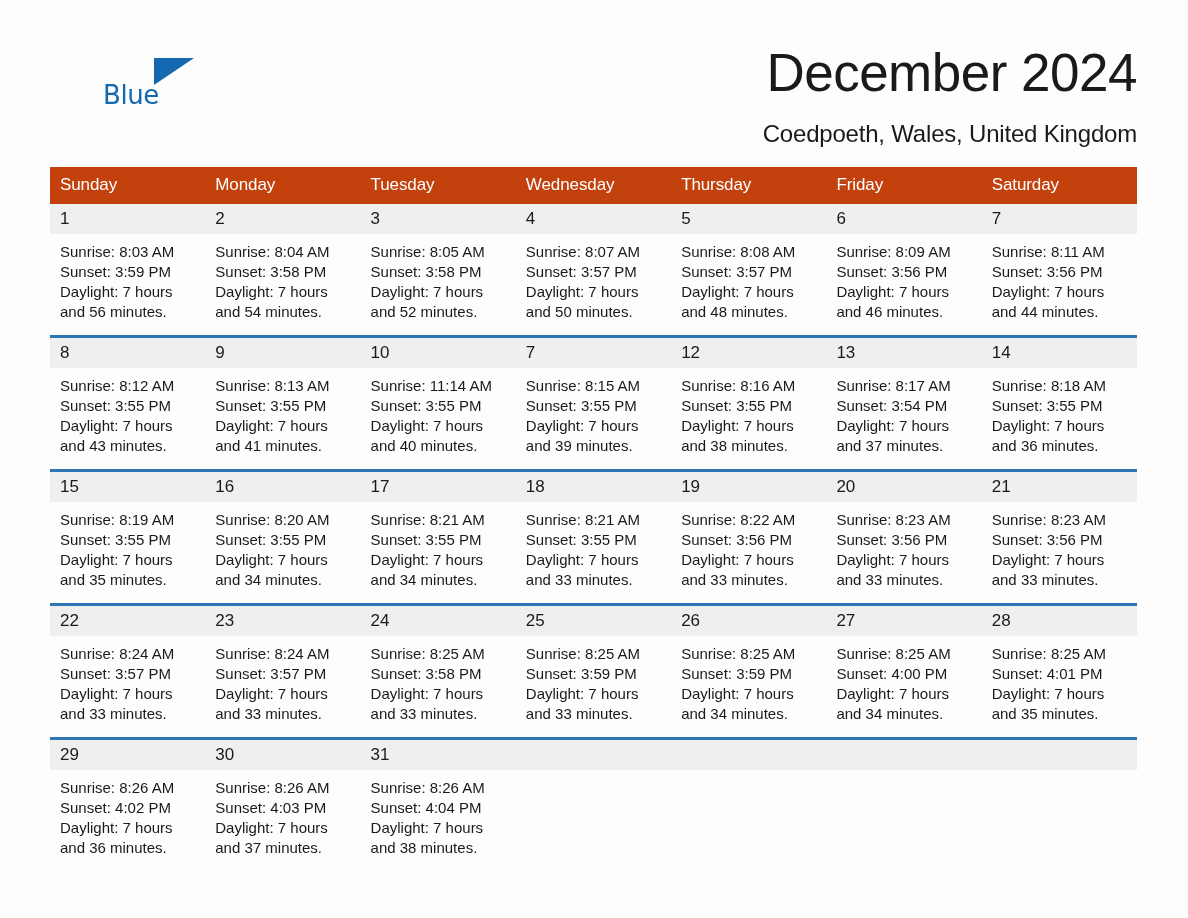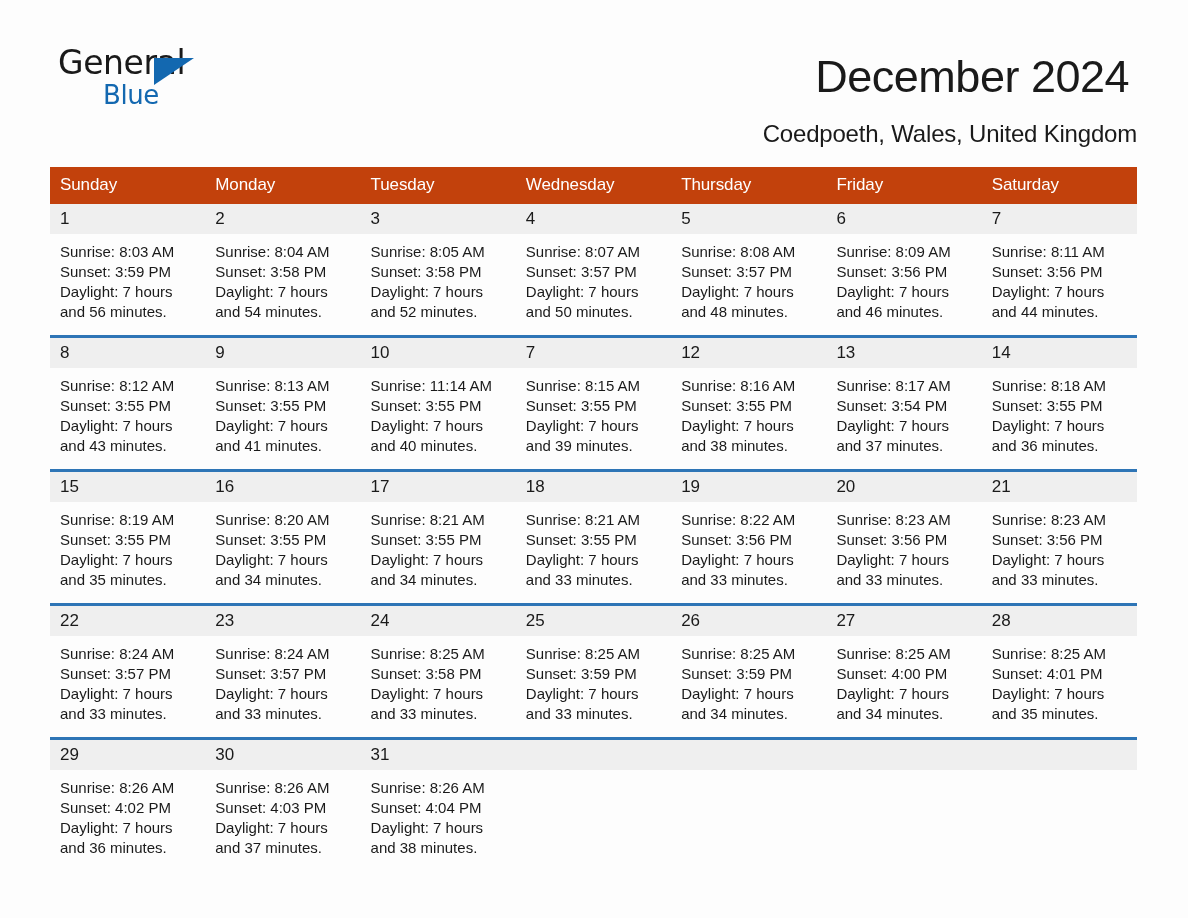--- a/index.html
+++ b/index.html
@@ -51,24 +51,24 @@
     position: absolute;
     left: 45px;
     top: 36px;
     font-size: 26px;
     color: #1368b0;
     letter-spacing: -0.4px;
     font-family: "DejaVu Sans", sans-serif;
   }
   .titles { text-align: right; }
   .month-title {
-    font-size: 45px;
+    font-size: 53px;
     color: #1a1a1a;
     line-height: 1;
-    margin: 8px;
+    margin: 0;
     font-weight: normal;
     letter-spacing: -0.5px;
   }
   .location {
     font-size: 24px;
     color: #1a1a1a;
     margin-top: 21px;
     font-weight: normal;
     letter-spacing: -0.2px;
   }
@@ -117,21 +117,20 @@
   .lines div { white-space: nowrap; }
 </style>
 </head>
 <body>
 
 <div class="page">
 
   <div class="top">
 
     <div class="logo">
-      <span class="logo-general">General</span>
       <span class="logo-tri"></span>
       <span class="logo-blue">Blue</span>
     </div>
 
     <div class="titles">
       <h1 class="month-title">December 2024</h1>
       <div class="location">Coedpoeth, Wales, United Kingdom</div>
     </div>
 
   </div>

